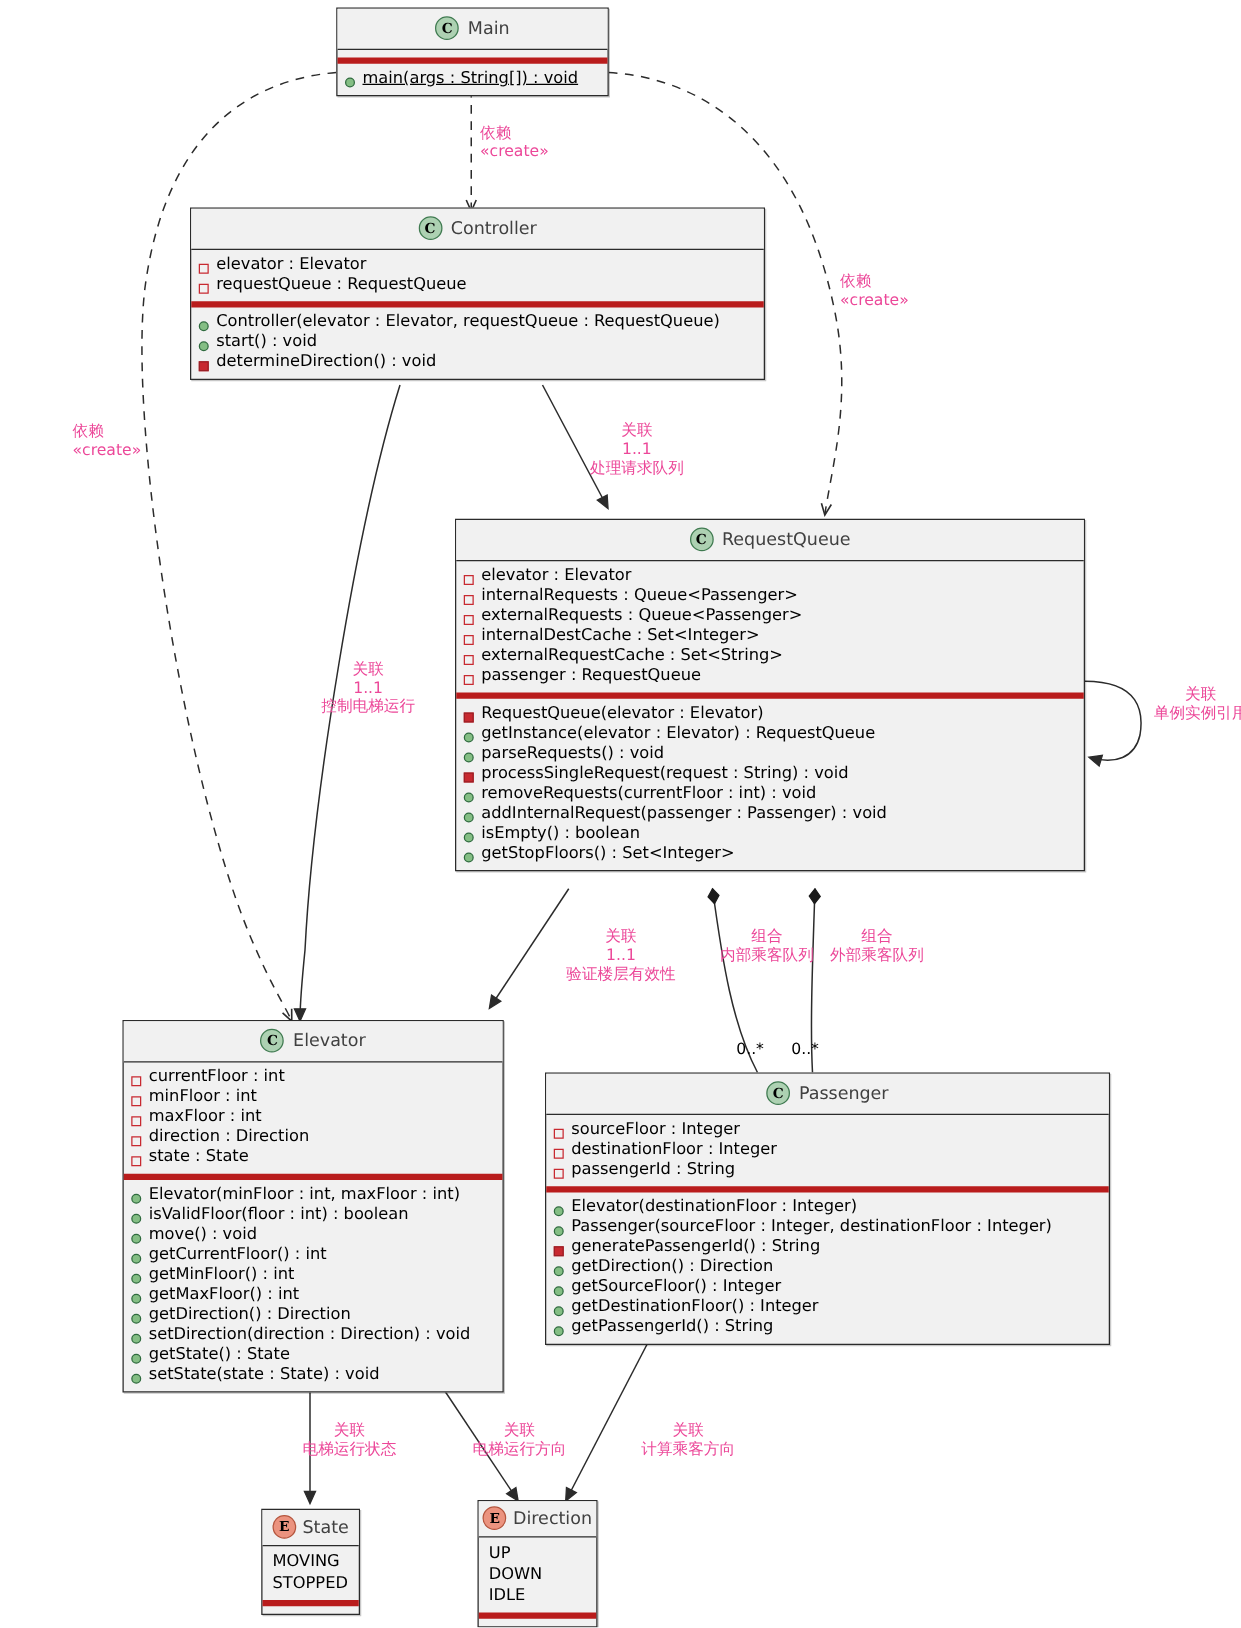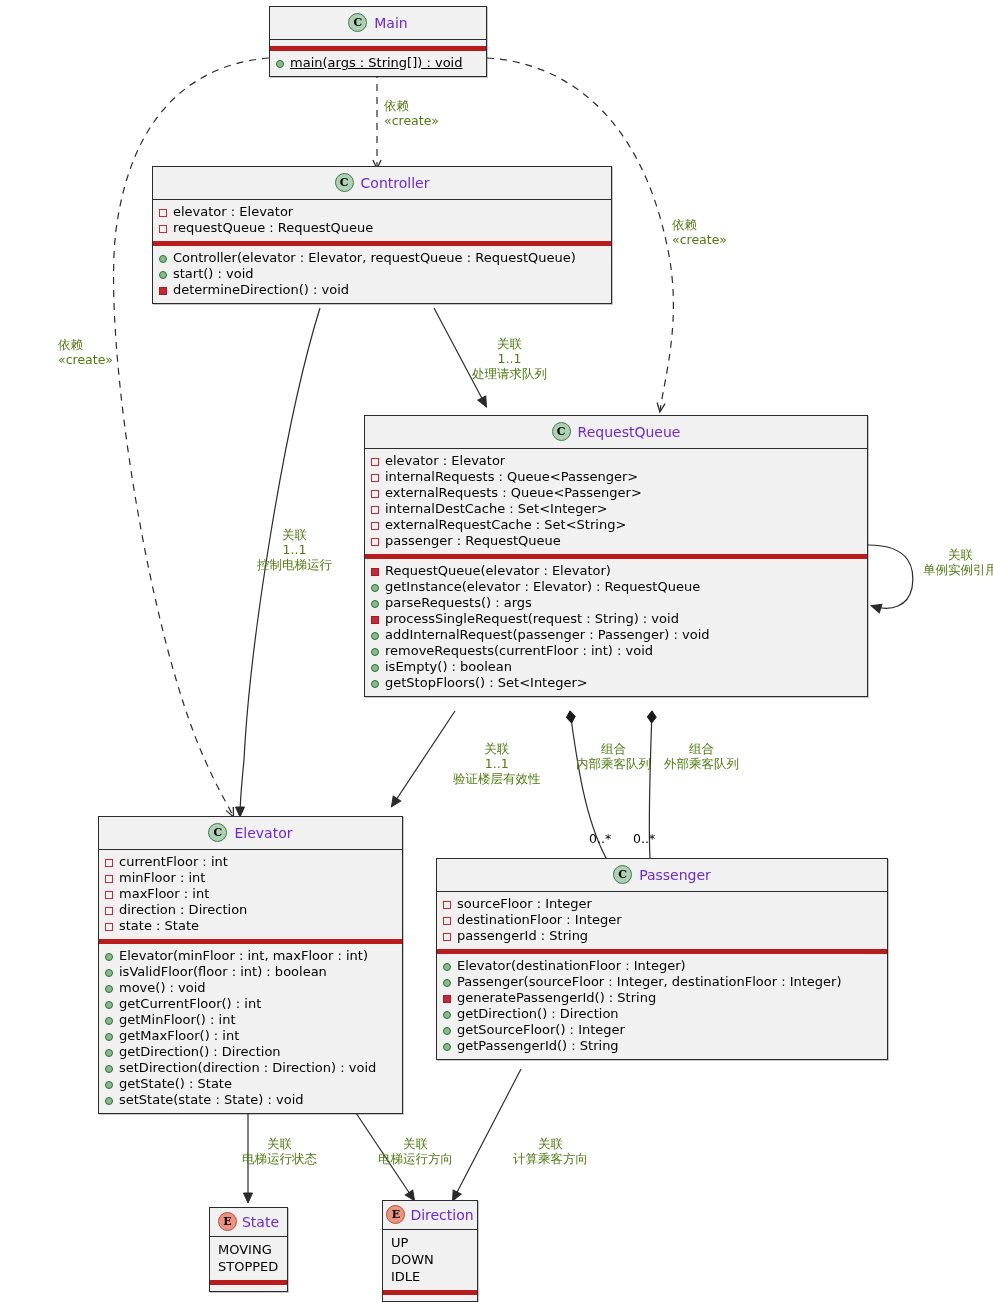--- a/index.html
+++ b/index.html
@@ -40,21 +40,21 @@
     display: flex;
     align-items: center;
     justify-content: center;
     gap: 7px;
     padding: 6px 8px 7px 8px;
     border-bottom: 1px solid #2b2b2b;
     background: #f1f1f1;
   }
   .uml-title {
     font-size: 14px;
-    color: #6d28d9;
+    color: #404040;
     white-space: nowrap;
   }
   .badge {
     width: 17px; height: 17px;
     border-radius: 50%;
     display: inline-flex;
     align-items: center;
     justify-content: center;
     font-size: 11px;
     font-weight: bold;
@@ -71,21 +71,21 @@
     border: 1px solid #b4543c;
   }
   .uml-section {
     padding: 4px 6px 5px 6px;
     border-bottom: 5px solid #b91c1c;
   }
   .uml-section:last-child { border-bottom: none; }
   .uml-section.empty { height: 6px; padding: 0; }
   .member {
     display: flex;
-    align-items: flex-start;
+    align-items: center;
     gap: 6px;
     line-height: 16px;
     white-space: nowrap;
     font-size: 13px;
   }
   .member .txt { display: inline-block; }
   .member.underline .txt { text-decoration: underline; }
 
   
   .vis {
@@ -111,21 +111,21 @@
     line-height: 17px;
     font-size: 13px;
     white-space: nowrap;
     padding-left: 2px;
   }
 
   
   .edge-label {
     position: absolute;
     font-size: 12.5px;
-    color: #4d7c0f;
+    color: #ec4899;
     line-height: 15px;
     white-space: nowrap;
     text-align: center;
   }
   .edge-label .l { display: block; }
   .mult {
     position: absolute;
     font-size: 12.5px;
     color: #000;
     white-space: nowrap;
@@ -319,33 +319,33 @@
       <div class="member">
         <span class="vis private-method"></span>
         <span class="txt">RequestQueue(elevator : Elevator)</span>
       </div>
       <div class="member">
         <span class="vis public-method"></span>
         <span class="txt">getInstance(elevator : Elevator) : RequestQueue</span>
       </div>
       <div class="member">
         <span class="vis public-method"></span>
-        <span class="txt">parseRequests() : args</span>
+        <span class="txt">parseRequests() : void</span>
       </div>
       <div class="member">
         <span class="vis private-method"></span>
         <span class="txt">processSingleRequest(request : String) : void</span>
       </div>
       <div class="member">
         <span class="vis public-method"></span>
+        <span class="txt">removeRequests(currentFloor : int) : void</span>
+      </div>
+      <div class="member">
+        <span class="vis public-method"></span>
         <span class="txt">addInternalRequest(passenger : Passenger) : void</span>
-      </div>
-      <div class="member">
-        <span class="vis public-method"></span>
-        <span class="txt">removeRequests(currentFloor : int) : void</span>
       </div>
       <div class="member">
         <span class="vis public-method"></span>
         <span class="txt">isEmpty() : boolean</span>
       </div>
       <div class="member">
         <span class="vis public-method"></span>
         <span class="txt">getStopFloors() : Set&lt;Integer&gt;</span>
       </div>
     </div>
@@ -457,20 +457,24 @@
       <div class="member">
         <span class="vis public-method"></span>
         <span class="txt">getDirection() : Direction</span>
       </div>
       <div class="member">
         <span class="vis public-method"></span>
         <span class="txt">getSourceFloor() : Integer</span>
       </div>
       <div class="member">
         <span class="vis public-method"></span>
+        <span class="txt">getDestinationFloor() : Integer</span>
+      </div>
+      <div class="member">
+        <span class="vis public-method"></span>
         <span class="txt">getPassengerId() : String</span>
       </div>
     </div>
   </div>
 
   <div class="uml-class" style="left:209px; top:1207px; width:79px;">
     <div class="uml-header" style="padding:4px 6px 5px 6px; gap:5px;">
       <span class="badge enm">E</span>
       <span class="uml-title">State</span>
     </div>

